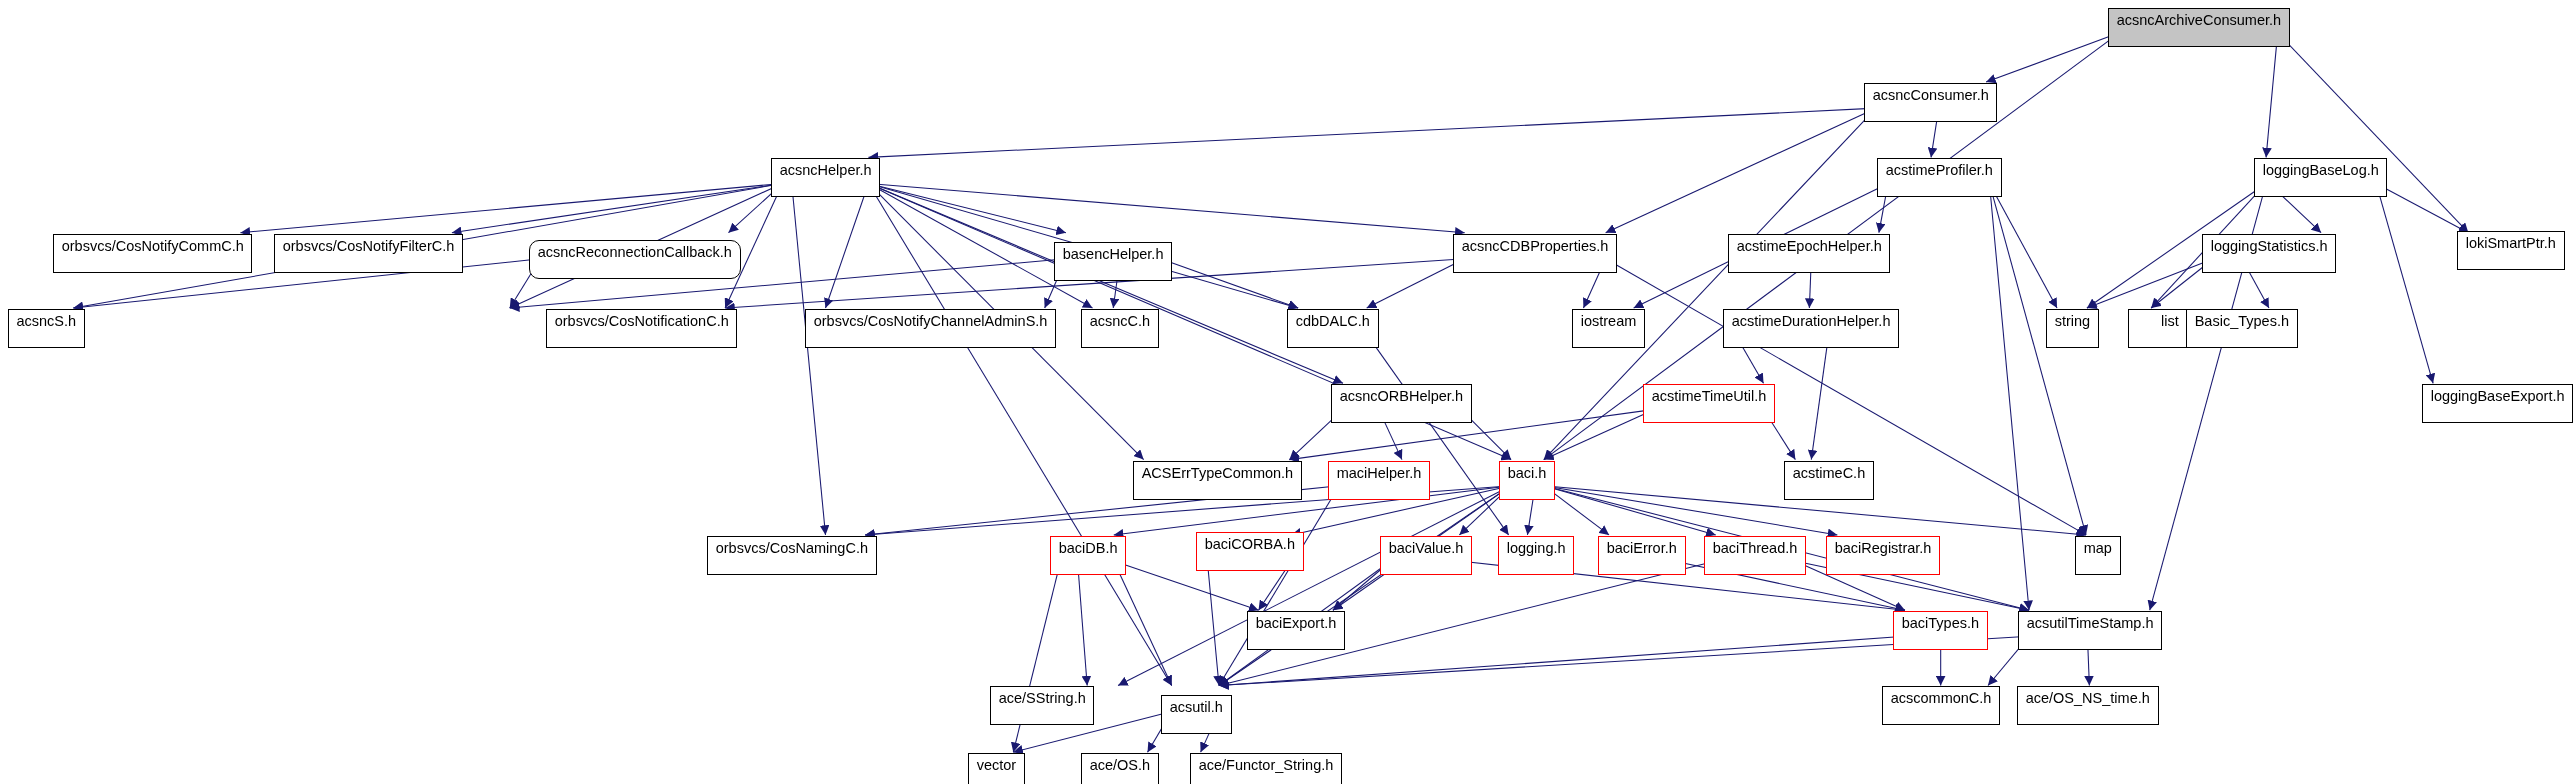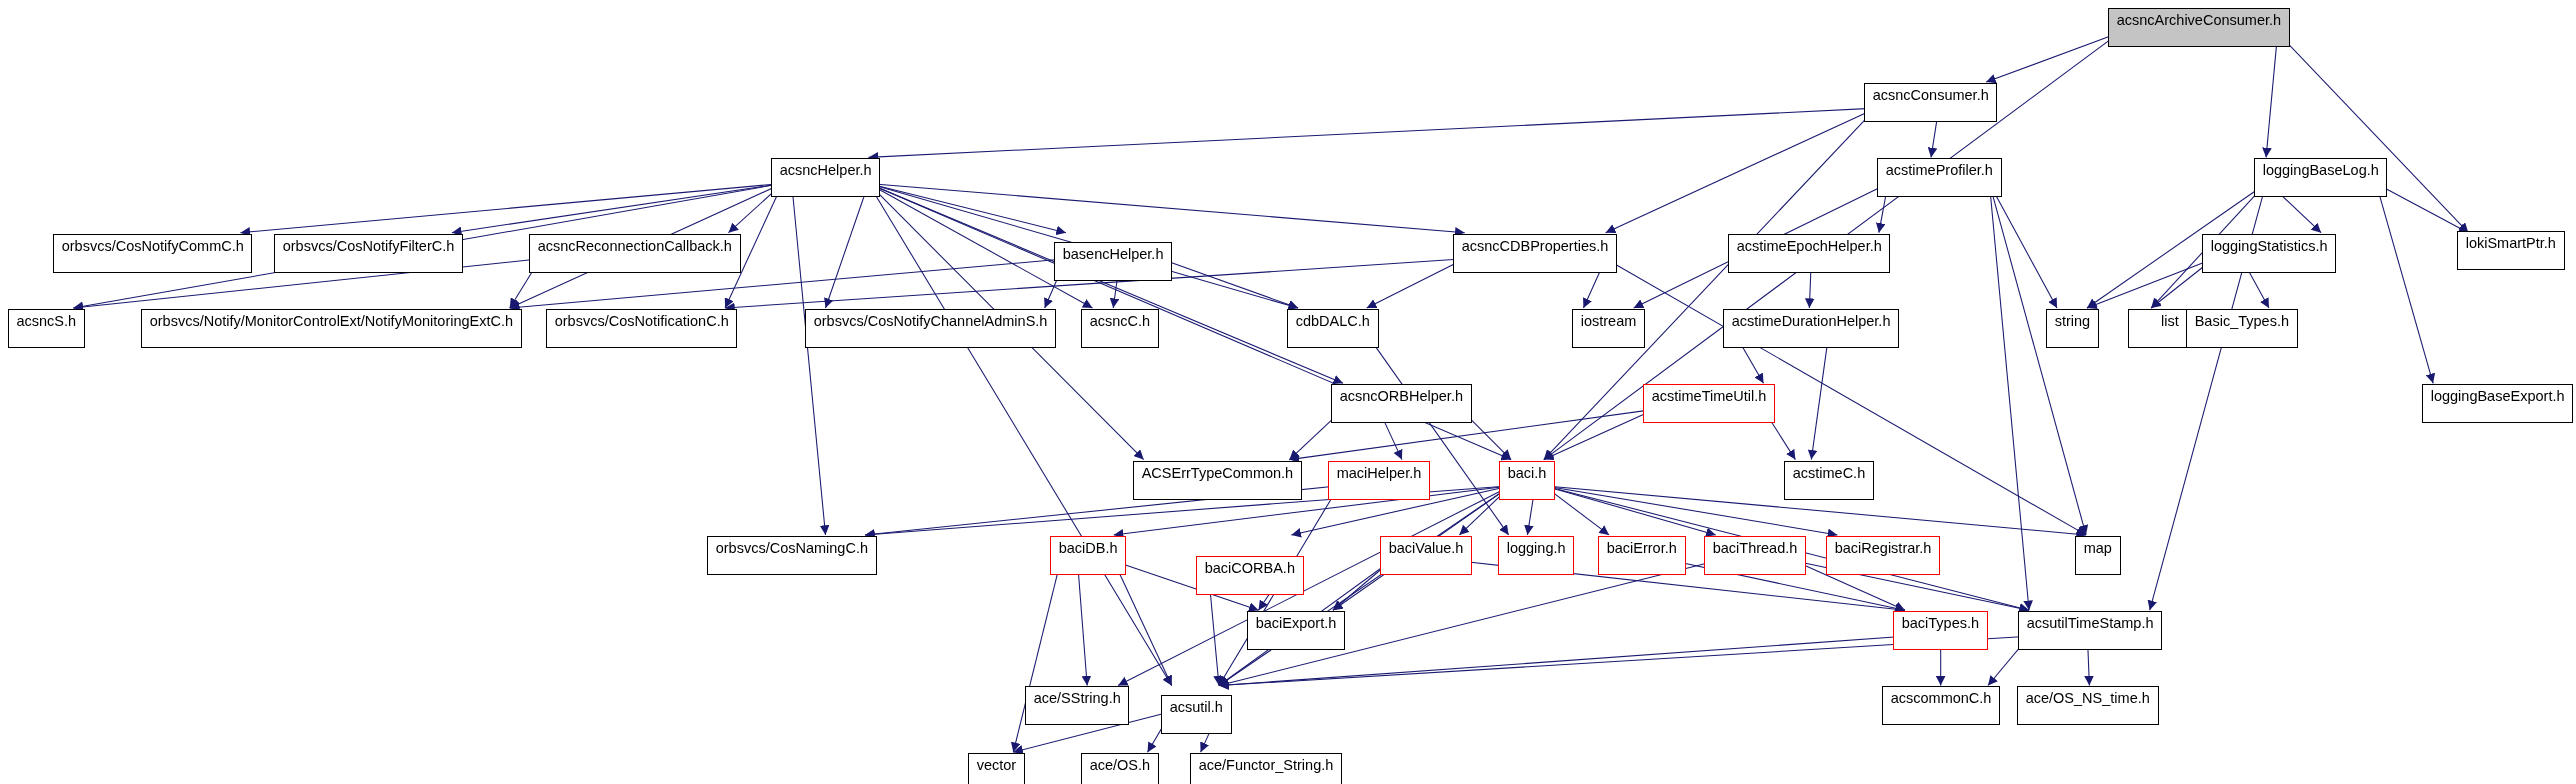--- a/index.html
+++ b/index.html
@@ -145,57 +145,56 @@
       <line x1="1213.5" y1="737" x2="1188.5" y2="779" class="edge" marker-end="url(#arrow)"></line>
       <line x1="1262.5" y1="737" x2="1243.5" y2="779" class="edge" marker-end="url(#arrow)"></line>
     </svg>
 <div class="node current" style="left: 2108px; top: 7.7px;">acsncArchiveConsumer.h</div>
     <div class="node" style="left: 1864px; top: 83px;">acsncConsumer.h</div>
     <div class="node" style="left: 771px; top: 158px;">acsncHelper.h</div>
     <div class="node" style="left: 1877px; top: 158px;">acstimeProfiler.h</div>
     <div class="node" style="left: 2254px; top: 158px;">loggingBaseLog.h</div>
     <div class="node" style="left: 53px; top: 234px;">orbsvcs/CosNotifyCommC.h</div>
     <div class="node" style="left: 274px; top: 234px;">orbsvcs/CosNotifyFilterC.h</div>
-    <div class="node" style="left: 529px; top: 234px;">acsncReconnectionCallback.h</div>
+    <div class="node" style="left: 529px; top: 240px; border-radius: 10px;">acsncReconnectionCallback.h</div>
     <div class="node" style="left: 1054px; top: 242px;">basencHelper.h</div>
     <div class="node" style="left: 1453px; top: 234px;">acsncCDBProperties.h</div>
     <div class="node" style="left: 1728px; top: 234px;">acstimeEpochHelper.h</div>
     <div class="node" style="left: 2202px; top: 234px;">loggingStatistics.h</div>
     <div class="node" style="left: 2457px; top: 231px; text-align: right;">lokiSmartPtr.h</div>
     <div class="node" style="left: 7.7px; top: 309px;">acsncS.h</div>
-    <div class="node" style="left: 141px; top: 309px;">orbsvcs/Notify/MonitorControlExt/NotifyMonitoringExtC.h</div>
     <div class="node" style="left: 546px; top: 309px;">orbsvcs/CosNotificationC.h</div>
     <div class="node" style="left: 805px; top: 309px;">orbsvcs/CosNotifyChannelAdminS.h</div>
     <div class="node" style="left: 1081px; top: 309px;">acsncC.h</div>
     <div class="node" style="left: 1287px; top: 309px;">cdbDALC.h</div>
     <div class="node" style="left: 1572px; top: 309px;">iostream</div>
     <div class="node" style="left: 1723px; top: 309px;">acstimeDurationHelper.h</div>
     <div class="node" style="left: 2046px; top: 309px;">string</div>
     <div class="node" style="left: 2128px; top: 309px; padding-left: 32px;">list</div>
     <div class="node" style="left: 2186px; top: 309px;">Basic_Types.h</div>
     <div class="node" style="left: 1331px; top: 384px;">acsncORBHelper.h</div>
     <div class="node red" style="left: 1643px; top: 384px;">acstimeTimeUtil.h</div>
     <div class="node" style="left: 2422px; top: 384px;">loggingBaseExport.h</div>
     <div class="node" style="left: 1133px; top: 461px;">ACSErrTypeCommon.h</div>
     <div class="node red" style="left: 1328px; top: 461px;">maciHelper.h</div>
     <div class="node red" style="left: 1499px; top: 461px;">baci.h</div>
     <div class="node" style="left: 1784px; top: 461px;">acstimeC.h</div>
     <div class="node" style="left: 707px; top: 536px;">orbsvcs/CosNamingC.h</div>
     <div class="node red" style="left: 1050px; top: 536px;">baciDB.h</div>
-    <div class="node red" style="left: 1196px; top: 556px;">baciCORBA.h</div>
+    <div class="node red" style="left: 1196px; top: 532px;">baciCORBA.h</div>
     <div class="node red" style="left: 1380px; top: 536px;">baciValue.h</div>
     <div class="node red" style="left: 1498px; top: 536px;">logging.h</div>
     <div class="node red" style="left: 1598px; top: 536px;">baciError.h</div>
     <div class="node red" style="left: 1704px; top: 536px;">baciThread.h</div>
     <div class="node red" style="left: 1826px; top: 536px;">baciRegistrar.h</div>
     <div class="node" style="left: 2075px; top: 536px;">map</div>
     <div class="node" style="left: 1247px; top: 611px;">baciExport.h</div>
     <div class="node red" style="left: 1893px; top: 611px;">baciTypes.h</div>
     <div class="node" style="left: 2018px; top: 611px;">acsutilTimeStamp.h</div>
-    <div class="node" style="left: 1025px; top: 686px;">ace/SString.h</div>
+    <div class="node" style="left: 990px; top: 686px;">ace/SString.h</div>
     <div class="node" style="left: 1161px; top: 686px; margin-top: 9px;">acsutil.h</div>
     <div class="node" style="left: 1882px; top: 686px;">acscommonC.h</div>
     <div class="node" style="left: 2017px; top: 686px;">ace/OS_NS_time.h</div>
     <div class="node" style="left: 968px; top: 753px;">vector</div>
     <div class="node" style="left: 1081px; top: 753px;">ace/OS.h</div>
     <div class="node" style="left: 1190px; top: 753px;">ace/Functor_String.h</div>
   </div>
 
 
 </body></html>

